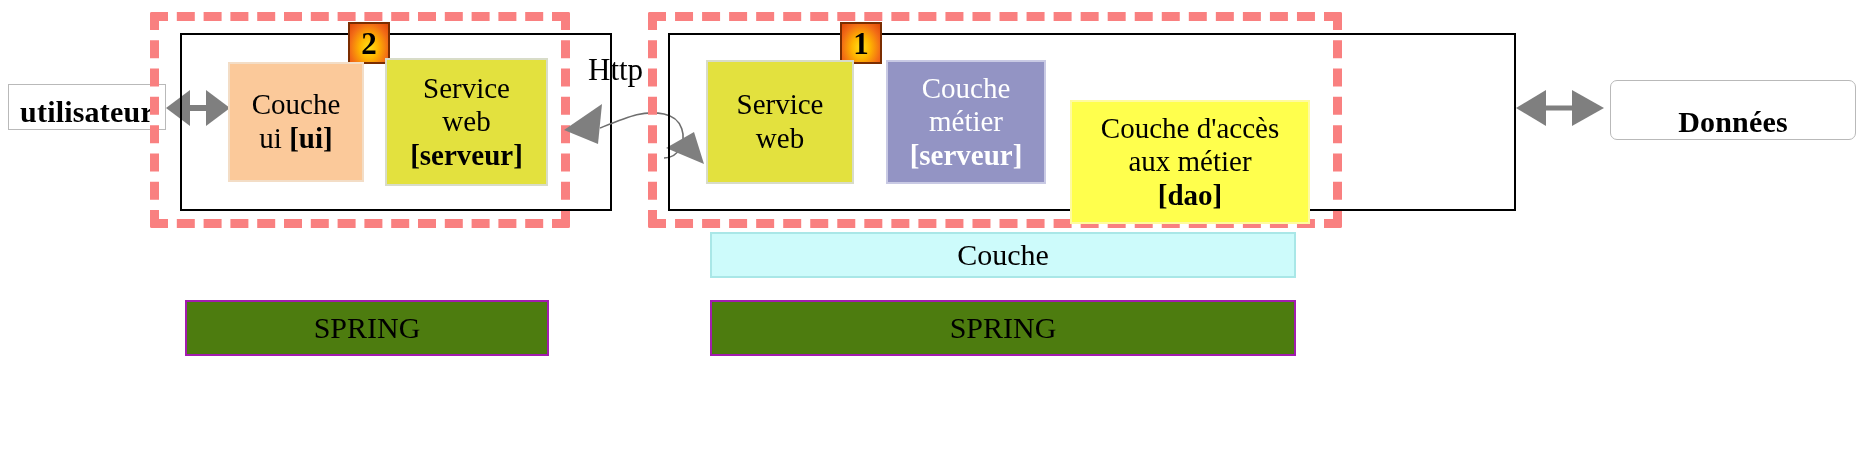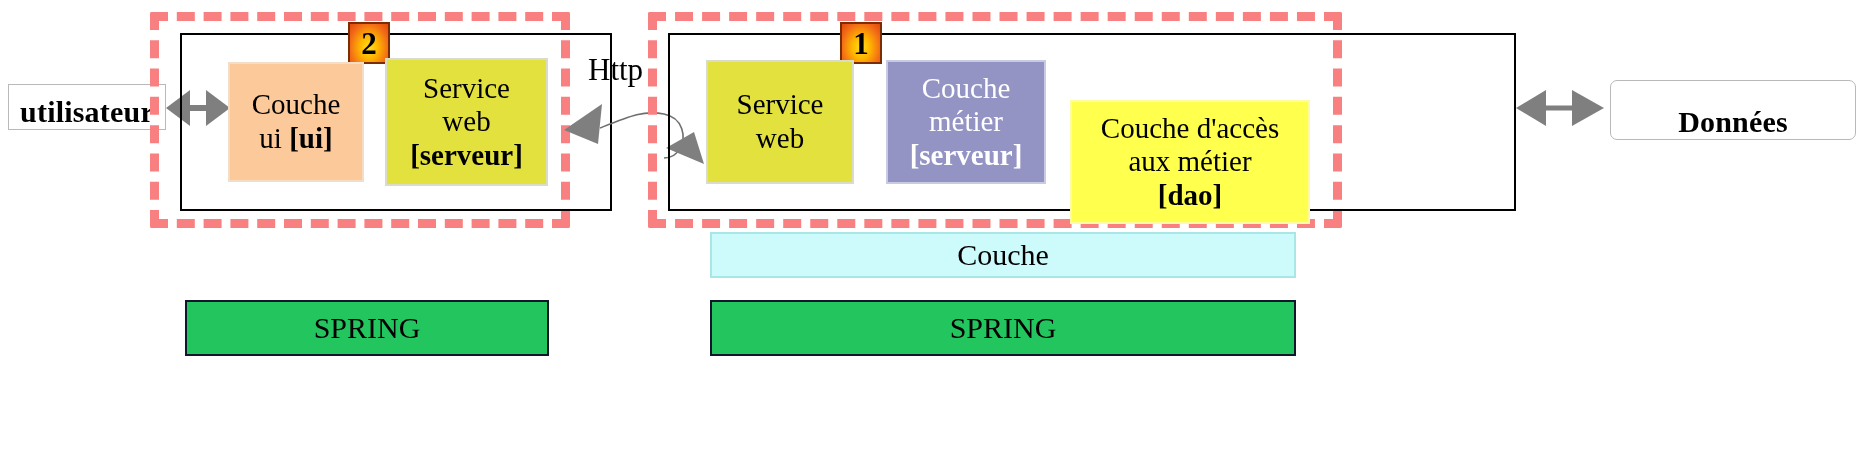--- a/index.html
+++ b/index.html
@@ -29,21 +29,21 @@
   
   .layer{display:flex;flex-direction:column;align-items:center;
          justify-content:center;text-align:center;font-size:29px;
          line-height:1.16;color:#000;padding:2px 4px;}
   .layer b{font-weight:bold;}
   .l-ui     {background:#fbc99a;border:2px solid #f3ddc6;}
   .l-olive  {background:#e3e13e;border:2px solid #d8dcc8;}
   .l-purple {background:#9394c4;border:2px solid #c9cae4;color:#ffffff;}
   .l-yellow {background:#ffff4d;border:2px solid #fffba0;}
   .l-cyan   {background:#cdfbfb;border:2px solid #a9e7e7;}
-  .l-spring {background:#22c55e;border:2px solid #0f172a;}
+  .l-spring {background:#4d7c0f;border:2px solid #a21caf;}
 
   .bar{display:flex;align-items:center;justify-content:center;
        font-size:30px;color:#000;}
 
   .httplabel{font-size:31px;color:#000;}
 
   svg{overflow:visible;}
 </style>
 </head>
 <body>

